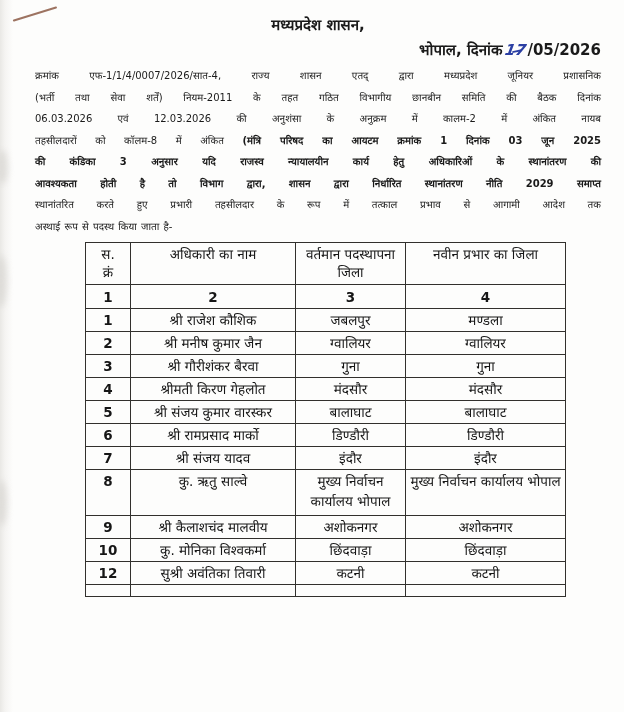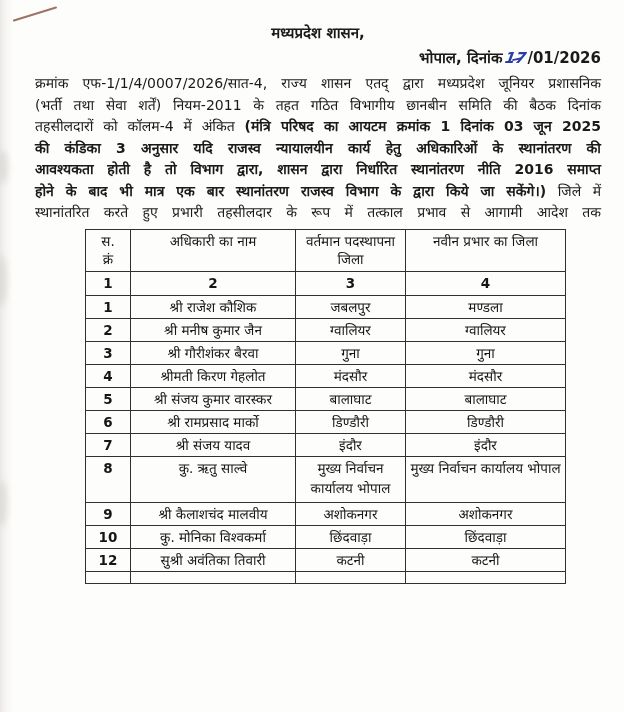--- a/index.html
+++ b/index.html
@@ -4,21 +4,21 @@
 <style>
   html,body{margin:0;padding:0;}
   body{
     width:640px;height:712px;overflow:hidden;
     background:#ffffff;
     font-family:"DejaVu Sans",sans-serif;
   }
   .page{
     position:relative;box-sizing:border-box;
     width:624px;height:712px;
-    padding:20px 23px 0 35px;
+    padding:12px 23px 0 35px;
     color:#1a1a1a;
     background:linear-gradient(90deg,#e9e8e5 0px,#f5f4f2 5px,#fdfdfc 13px,#fdfdfc 100%);
   }
   
   .pen-stroke{
     position:absolute;left:12px;top:13px;width:46px;height:2.4px;
     background:#8c5a45;border-radius:2px;transform:rotate(-17deg);opacity:.85;
   }
   .smudge{position:absolute;background:#d8d6d2;border-radius:50%;filter:blur(3px);opacity:.7;}
   .smudge.s1{left:-4px;top:150px;width:12px;height:34px;}
@@ -31,21 +31,21 @@
   }
   .hand{
     color:#2b3fa3;font-style:italic;font-weight:700;
     display:inline-block;transform:skewX(-10deg);padding:0 2px;position:relative;
   }
   .hand::after{
     content:"";position:absolute;left:55%;top:52%;width:9px;height:1.6px;
     background:#2b3fa3;transform:translate(-50%,-50%) rotate(-12deg);
   }
 
-  .para{margin-top:3px;font-size:14px;line-height:21.5px;word-spacing:1px;}
+  .para{margin-top:3px;font-size:10px;line-height:21.5px;word-spacing:1px;}
   .jline{text-align:justify;text-align-last:justify;}
   .jline.last{text-align:justify;text-align-last:left;}
   .bold{font-weight:700;margin-top:16px;}
 
   table.transfer{
     border-collapse:collapse;table-layout:fixed;
     width:480px;margin:5px 0 0 50px;
     font-size:13.5px;color:#161616;
   }
   table.transfer col.c1{width:45px;}
@@ -73,30 +73,31 @@
 
   <div class="pen-stroke"></div>
   <div class="smudge s1"></div>
   <div class="smudge s2"></div>
   <div class="smudge s3"></div>
 
   <div class="letterhead">
     <div>मध्यप्रदेश शासन,</div>
   </div>
 
-  <div class="date-line"><span>भोपाल, दिनांक</span><span class="hand">17</span><span>/01/2026</span></div>
+  <div class="date-line"><span>भोपाल, दिनांक</span><span class="hand">17</span><span>/05/2026</span></div>
 
   <div class="para">
     <div class="jline"><span>क्रमांक एफ-1/1/4/0007/2026/सात-4, राज्य शासन एतद् द्वारा मध्यप्रदेश जूनियर प्रशासनिक</span></div>
     <div class="jline"><span>(भर्ती तथा सेवा शर्तें) नियम-2011 के तहत गठित विभागीय छानबीन समिति की बैठक दिनांक</span></div>
-    <div class="jline"><span>तहसीलदारों को कॉलम-4 में अंकित</span> <span class="bold">(मंत्रि परिषद का आयटम क्रमांक 1 दिनांक 03 जून 2025</span></div>
+    <div class="jline"><span>06.03.2026 एवं 12.03.2026 की अनुशंसा के अनुक्रम में कालम-2 में अंकित नायब</span></div>
+    <div class="jline"><span>तहसीलदारों को कॉलम-8 में अंकित</span> <span class="bold">(मंत्रि परिषद का आयटम क्रमांक 1 दिनांक 03 जून 2025</span></div>
     <div class="jline"><span class="bold">की कंडिका 3 अनुसार यदि राजस्व न्यायालयीन कार्य हेतु अधिकारिओं के स्थानांतरण की</span></div>
-    <div class="jline"><span class="bold">आवश्यकता होती है तो विभाग द्वारा, शासन द्वारा निर्धारित स्थानांतरण नीति 2016 समाप्त</span></div>
-    <div class="jline"><span class="bold">होने के बाद भी मात्र एक बार स्थानांतरण राजस्व विभाग के द्वारा किये जा सकेंगे।)</span> <span>जिले में</span></div>
+    <div class="jline"><span class="bold">आवश्यकता होती है तो विभाग द्वारा, शासन द्वारा निर्धारित स्थानांतरण नीति 2029 समाप्त</span></div>
     <div class="jline"><span>स्थानांतरित करते हुए प्रभारी तहसीलदार के रूप में तत्काल प्रभाव से आगामी आदेश तक</span></div>
+    <div class="jline last"><span>अस्थाई रूप से पदस्थ किया जाता है-</span></div>
   </div>
 
   <table class="transfer">
     <colgroup>
         <col class="c1">
         <col class="c2">
         <col class="c3">
         <col class="c4">
       </colgroup>
     <tbody>

